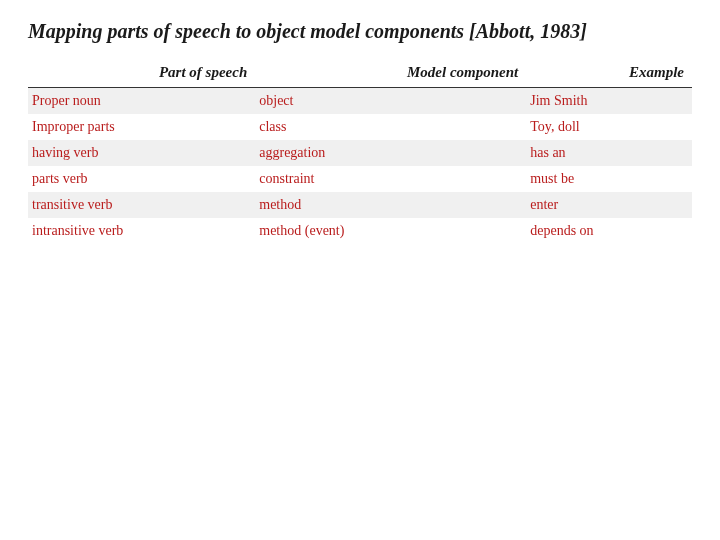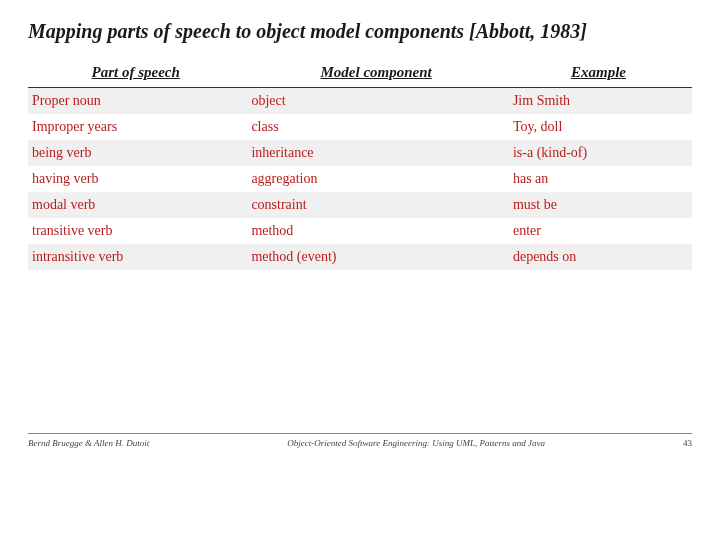--- a/index.html
+++ b/index.html
@@ -38,25 +38,24 @@
 
     table {
       width: 100%;
       border-collapse: collapse;
     }
 
     thead tr th {
       font-style: italic;
       font-weight: bold;
       font-size: 15px;
-      text-align: center;
+      text-align: right;
       padding: 4px 8px 6px 4px;
       border-bottom: 1px solid #333;
       color: #1a1a1a;
-      text-decoration: underline;
     }
 
     tbody tr td {
       font-size: 14px;
       padding: 5px 8px 5px 4px;
       color: #b91c1c;
       vertical-align: top;
     }
 
     tbody tr:nth-child(odd) {
@@ -114,52 +113,42 @@
           <th>Example</th>
         </tr>
       </thead>
       <tbody id="table-body">
       <tr>
             <td>Proper noun</td>
             <td>object</td>
             <td>Jim Smith</td>
           </tr>
           <tr>
-            <td>Improper years</td>
+            <td>Improper parts</td>
             <td>class</td>
             <td>Toy, doll</td>
-          </tr>
-          <tr>
-            <td>being verb</td>
-            <td>inheritance</td>
-            <td>is-a (kind-of)</td>
           </tr>
           <tr>
             <td>having verb</td>
             <td>aggregation</td>
             <td>has an</td>
           </tr>
           <tr>
-            <td>modal verb</td>
+            <td>parts verb</td>
             <td>constraint</td>
             <td>must be</td>
           </tr>
           <tr>
             <td>transitive verb</td>
             <td>method</td>
             <td>enter</td>
           </tr>
           <tr>
             <td>intransitive verb</td>
             <td>method (event)</td>
             <td>depends on</td>
           </tr>
         </tbody>
     </table>
   </div>
 
-  <div class="footer">
-    <span class="footer-left">Bernd Bruegge &amp; Allen H. Dutoit</span>
-    <span class="footer-center">Object-Oriented Software Engineering: Using UML, Patterns and Java</span>
-    <span class="footer-right">43</span>
-  </div>
 
 </div>
 
 </body></html>

